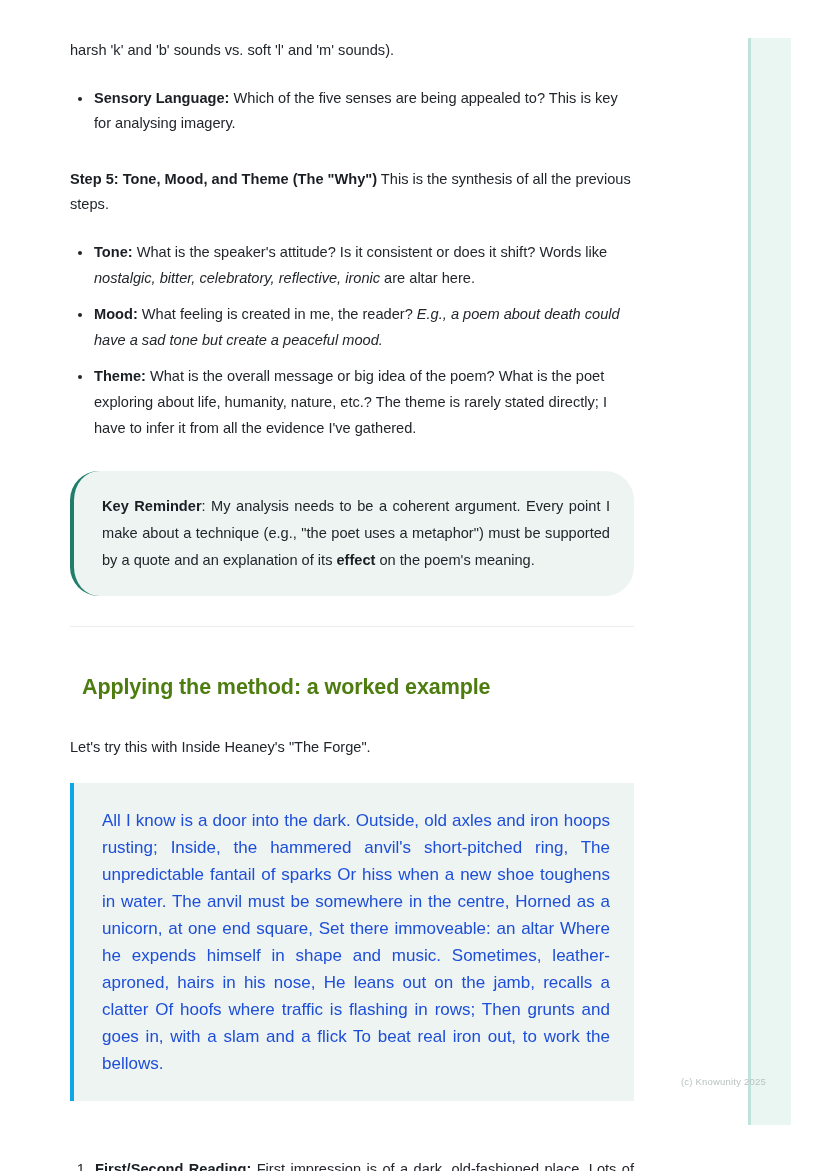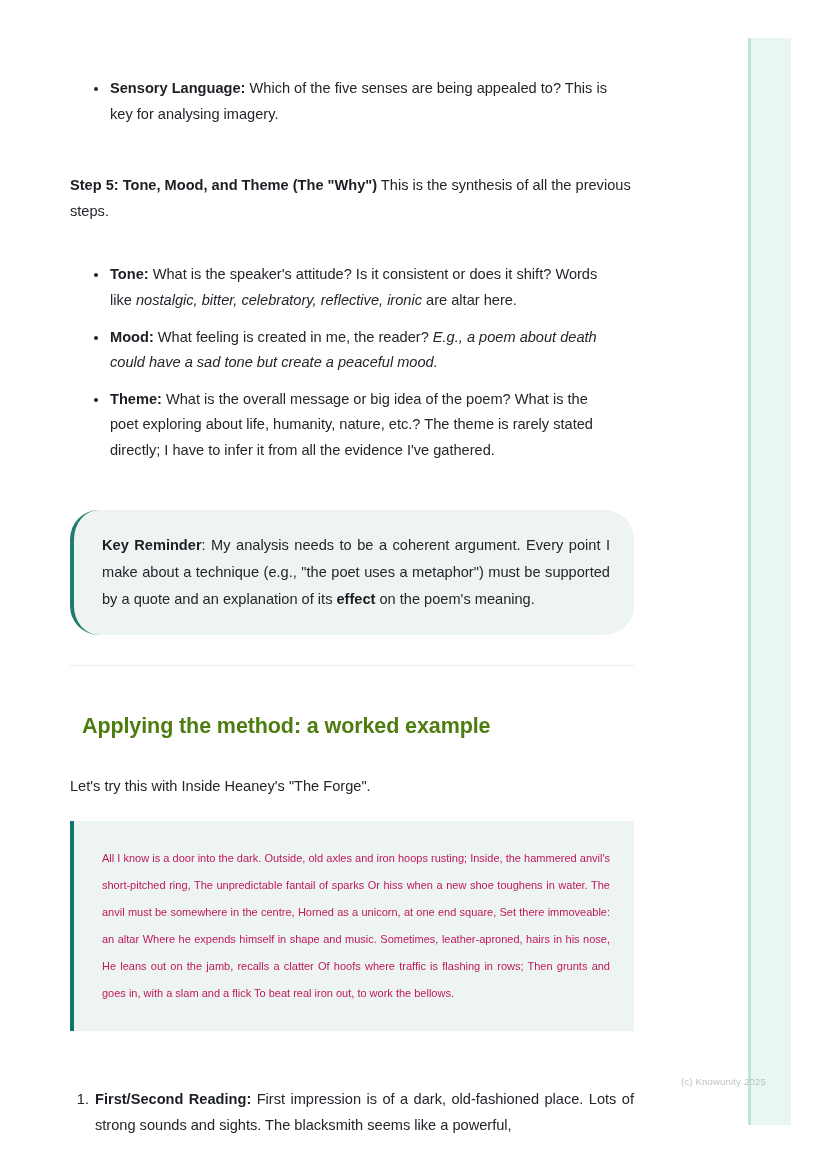--- a/index.html
+++ b/index.html
@@ -65,21 +65,21 @@
     line-height: 25.6px;
   }
 
   .spacer-22 { height: 22px; }
   .spacer-30 { height: 30px; }
   .spacer-34 { height: 34px; }
 
   
   ul.bullets {
     list-style: none;
-    margin: 16px;
+    margin: 0;
     padding: 0;
   }
   ul.bullets > li {
     position: relative;
     padding-left: 24px;
     font-size: 14.6px;
     line-height: 25.6px;
     margin-bottom: 11px;
   }
   ul.bullets > li:last-child { margin-bottom: 0; }
@@ -132,26 +132,26 @@
     font-size: 14.6px;
     line-height: 27px;
     text-align: justify;
     color: #22262b;
     border-radius: 29px;
   }
   .callout p { margin: 0; }
 
   .quoteblock {
     background: #eef4f2;
-    border-left: 4px solid #0f766e;
+    border-left: 4px solid #0ea5e9;
     padding: 24px 24px 24px 28px;
-    font-size: 11px;
+    font-size: 17px;
     line-height: 27px;
     text-align: justify;
-    color: #be185d;
+    color: #1d4ed8;
   }
   .quoteblock p { margin: 0; }
 
   hr.divider {
     border: none;
     border-top: 1px solid #ebecee;
     margin: 0;
     height: 1px;
     width: 564px;
   }
@@ -180,20 +180,21 @@
 </style>
 </head>
 <body>
 
 <div id="right-strip"></div>
 
 <div id="watermark">(c) Knowunity 2025</div>
 
 <div id="content">
 
+  <p class="body-text">harsh 'k' and 'b' sounds vs. soft 'l' and 'm' sounds).</p>
 
   <div class="spacer-22"></div>
 
   <ul class="bullets">
     <li><strong>Sensory Language:</strong><span> Which of the five senses are being appealed to? This is key for analysing imagery.</span></li>
   </ul>
 
   <div class="spacer-30"></div>
 
   <p class="para-block"><strong>Step 5: Tone, Mood, and Theme (The "Why")</strong><span> This is the synthesis of all the previous steps.</span></p>

